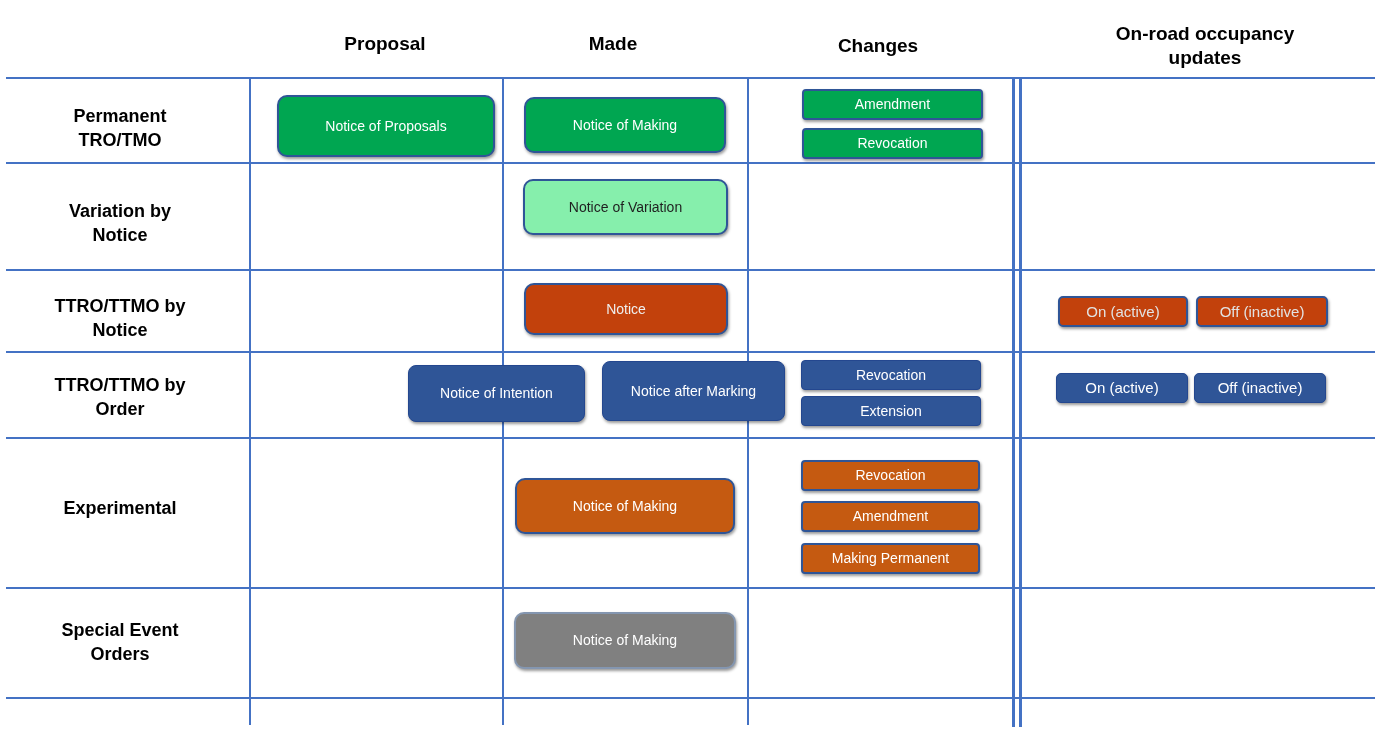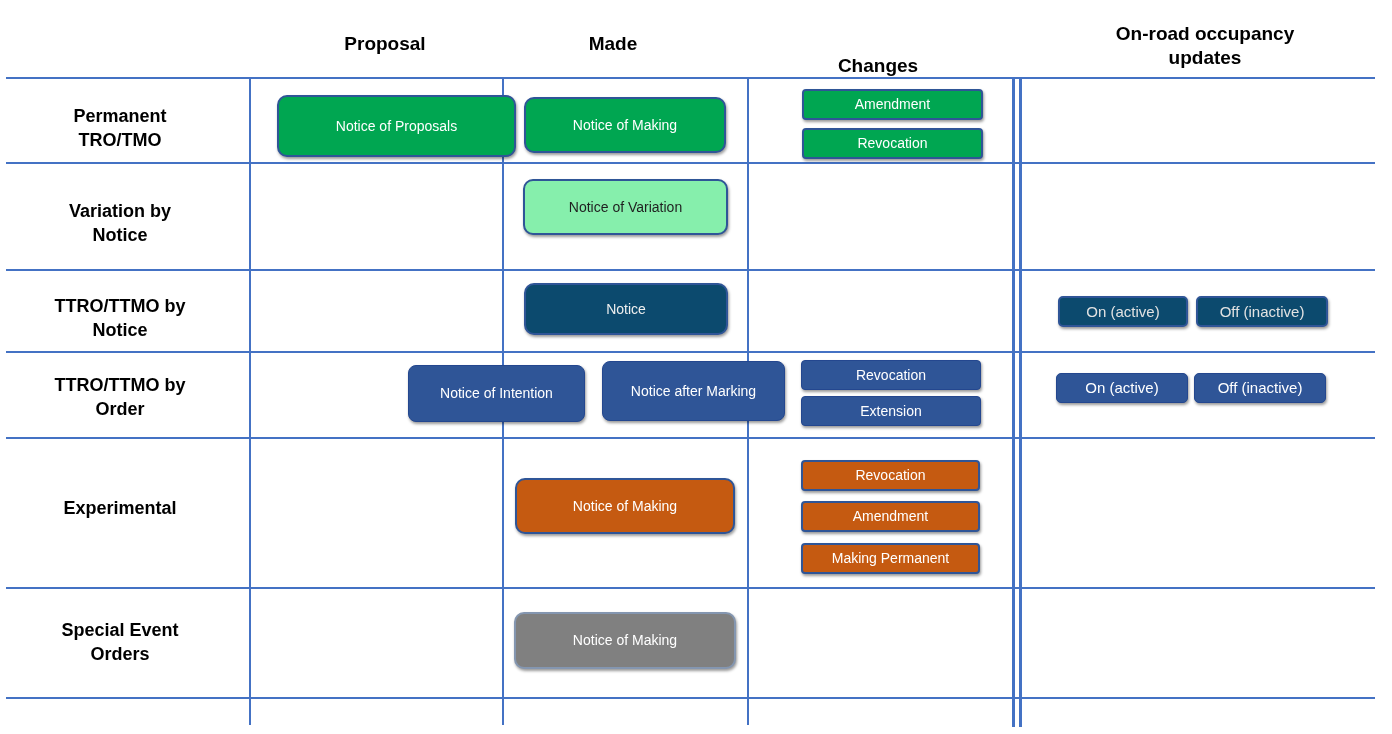--- a/index.html
+++ b/index.html
@@ -20,36 +20,36 @@
   .vline-thick{position:absolute;width:3px;background:#4472C4;}
   .chip{
     position:absolute;display:flex;align-items:center;justify-content:center;
     color:#ffffff;font-size:14px;text-align:center;line-height:1.15;
     border-radius:10px;box-sizing:border-box;
     box-shadow:1px 2px 3px rgba(0,0,0,0.40);
   }
   .chip.small{border-radius:4px;}
   .chip.green{background:#00A651;border:2px solid #2F5597;}
   .chip.yellow{background:#86efac;border:2px solid #2F5597;color:#1f1f1f;}
-  .chip.lightgray{background:#0c4a6e;border:2px solid #2F5597;color:#efefef;}
+  .chip.lightgray{background:#c2410c;border:2px solid #2F5597;color:#efefef;}
   .chip.blue{background:#2F5597;border:1px solid #24478F;}
   .chip.blue.big{border-radius:8px;}
   .chip.orange{background:#C55A11;border:2px solid #2F5597;}
   .chip.darkgray{background:#808080;border:2px solid #8496B0;}
   .chip.onoff{border-radius:5px;font-size:15px;}
   .chip.onoff.lightgray{color:#e2e2e2;}
 </style>
 </head>
 <body>
 
 <div class="diagram">
 
   <div class="col-header" style="left:285px;top:32px;width:200px;">Proposal</div>
   <div class="col-header" style="left:513px;top:32px;width:200px;">Made</div>
-  <div class="col-header" style="left:778px;top:34px;width:200px;margin-top:20px;">Changes</div>
+  <div class="col-header" style="left:778px;top:34px;width:200px;">Changes</div>
   <div class="col-header" style="left:1090px;top:22px;width:230px;">On-road occupancy updates</div>
 
   <div class="hline" style="left:6px;top:77px;width:1369px;"></div>
   <div class="hline" style="left:6px;top:162px;width:1369px;"></div>
   <div class="hline" style="left:6px;top:269px;width:1369px;"></div>
   <div class="hline" style="left:6px;top:351px;width:1369px;"></div>
   <div class="hline" style="left:6px;top:437px;width:1369px;"></div>
   <div class="hline" style="left:6px;top:587px;width:1369px;"></div>
   <div class="hline" style="left:6px;top:697px;width:1369px;"></div>
 
@@ -59,21 +59,21 @@
   <div class="vline-thick" style="left:1012px;top:77px;height:650px;"></div>
   <div class="vline-thick" style="left:1019px;top:77px;height:650px;"></div>
 
   <div class="row-label" style="left:40px;top:104px;width:160px;">Permanent TRO/TMO</div>
   <div class="row-label" style="left:40px;top:199px;width:160px;">Variation by Notice</div>
   <div class="row-label" style="left:40px;top:294px;width:160px;">TTRO/TTMO by Notice</div>
   <div class="row-label" style="left:40px;top:373px;width:160px;">TTRO/TTMO by Order</div>
   <div class="row-label" style="left:40px;top:496px;width:160px;">Experimental</div>
   <div class="row-label" style="left:40px;top:618px;width:160px;">Special Event Orders</div>
 
-  <div class="chip green" style="left:277px;top:95px;width:239px;height:62px;">Notice of Proposals</div>
+  <div class="chip green" style="left:277px;top:95px;width:218px;height:62px;">Notice of Proposals</div>
   <div class="chip green" style="left:524px;top:97px;width:202px;height:56px;">Notice of Making</div>
   <div class="chip green small" style="left:802px;top:89px;width:181px;height:31px;">Amendment</div>
   <div class="chip green small" style="left:802px;top:128px;width:181px;height:31px;">Revocation</div>
 
   <div class="chip yellow" style="left:523px;top:179px;width:205px;height:56px;">Notice of Variation</div>
 
   <div class="chip lightgray" style="left:524px;top:283px;width:204px;height:52px;">Notice</div>
   <div class="chip lightgray onoff" style="left:1058px;top:296px;width:130px;height:31px;">On (active)</div>
   <div class="chip lightgray onoff" style="left:1196px;top:296px;width:132px;height:31px;">Off (inactive)</div>
 

